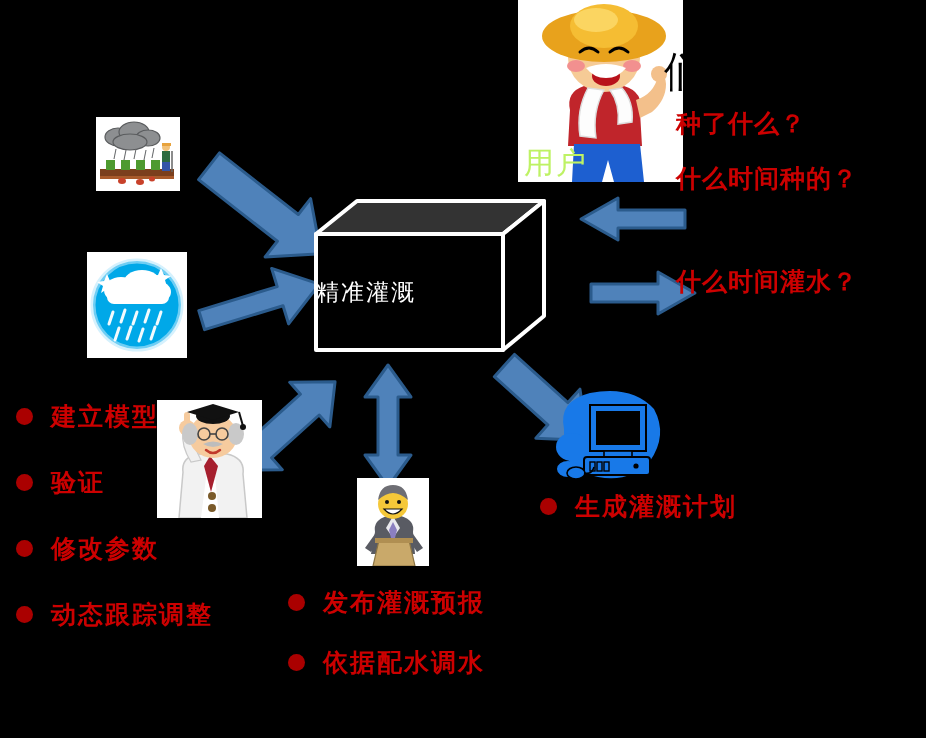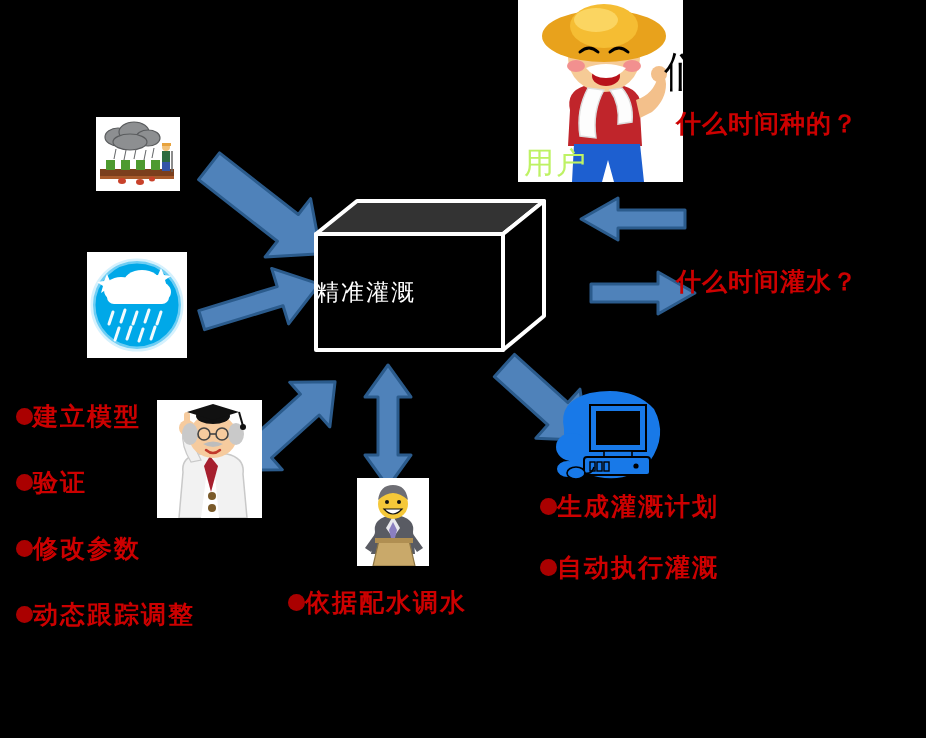--- a/index.html
+++ b/index.html
@@ -29,21 +29,21 @@
   
   #img-professor{left:157px;top:400px;width:105px;height:118px;}
   
   #img-presenter{left:357px;top:478px;width:72px;height:88px;}
   
   #img-computer{left:548px;top:385px;width:118px;height:100px;}
 
   
   .red-line{color:#cc0000;font-size:25px;white-space:nowrap;letter-spacing:1px;
             font-family:"DejaVu Sans","Liberation Sans",sans-serif;font-weight:bold;}
-  .bullet-row{display:flex;align-items:center;}
+  .bullet-row{display:flex;align-items:center;gap:18px;}
   .bullet{width:17px;height:17px;border-radius:50%;background:#aa0000;flex:0 0 auto;}
   .bullet-text{color:#cc0000;font-size:25px;white-space:nowrap;letter-spacing:2px;font-weight:bold;}
 
   #q-top{left:676px;top:107px;}
   #q-top .red-line{margin-bottom:22px;}
   #q-mid{left:676px;top:265px;}
   #q-mid .red-line{margin-bottom:22px;}
 
   #list-left{left:16px;top:400px;}
   #list-left .bullet-row{margin-bottom:33px;}
@@ -322,20 +322,21 @@
         <rect x="56" y="77" width="5" height="9"></rect>
       </g>
       <circle cx="88" cy="81" r="2.6" fill="#000"></circle>
 
       <ellipse cx="28" cy="88" rx="9" ry="6" fill="#1879e8" stroke="#000" stroke-width="1.6"></ellipse>
       <path d="M36 88 q8 2 10 -6" stroke="#000" stroke-width="1.6" fill="none"></path>
     </svg>
   </div>
 
   <div class="abs" id="q-top">
+    <div class="red-line">种了什么？</div>
     <div class="red-line">什么时间种的？</div>
   </div>
 
   <div class="abs" id="q-mid">
     <div class="red-line">什么时间灌水？</div>
   </div>
 
   <div class="abs" id="list-left">
     <div class="bullet-row">
       <span class="bullet"></span>
@@ -351,28 +352,28 @@
     </div>
     <div class="bullet-row">
       <span class="bullet"></span>
       <span class="bullet-text">动态跟踪调整</span>
     </div>
   </div>
 
   <div class="abs" id="list-mid">
     <div class="bullet-row">
       <span class="bullet"></span>
+      <span class="bullet-text">发布灌溉预报</span>
+    </div>
+    <div class="bullet-row">
+      <span class="bullet"></span>
       <span class="bullet-text">依据配水调水</span>
     </div>
   </div>
 
   <div class="abs" id="list-right">
     <div class="bullet-row">
       <span class="bullet"></span>
       <span class="bullet-text">生成灌溉计划</span>
     </div>
-    <div class="bullet-row">
-      <span class="bullet"></span>
-      <span class="bullet-text">自动执行灌溉</span>
-    </div>
   </div>
 
 </div>
 
 </body></html>

